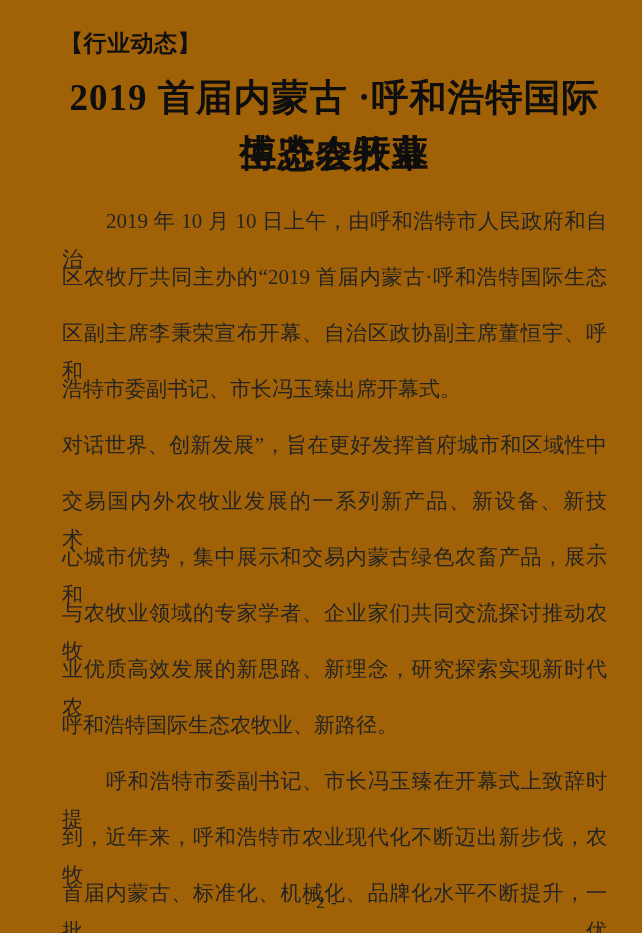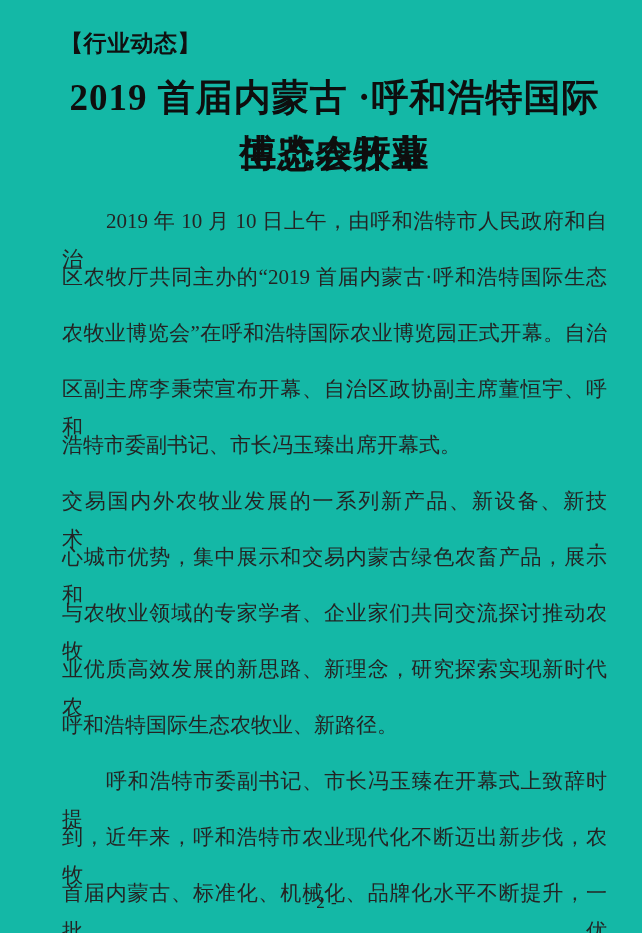--- a/index.html
+++ b/index.html
@@ -11,21 +11,21 @@
     height: 933px;
     background: #ffffff;
     position: relative;
     overflow: hidden;
     font-family: "Liberation Serif", "DejaVu Serif", serif;
     color: #212121;
   }
   .page {
     position: absolute;
     inset: 0;
-    background: #14b8a6;
+    background: #a16207;
   }
   .section-label {
     position: absolute;
     top: 28px;
     left: 60px;
     font-family: "Liberation Sans", "DejaVu Sans", sans-serif;
     font-weight: 700;
     font-size: 23px;
     color: #101010;
     letter-spacing: 0.5px;
@@ -86,23 +86,23 @@
   <div class="section-label">【行业动态】</div>
 
   <div class="doc-title">
     <div class="title-line">2019 首届内蒙古 ·呼和浩特国际生态农牧业</div>
     <div class="title-line">博览会开幕</div>
   </div>
 
   <div class="body-text">
       <div class="body-line indent just">2019 年 10 月 10 日上午，由呼和浩特市人民政府和自治</div>
       <div class="body-line just">区农牧厅共同主办的“2019 首届内蒙古·呼和浩特国际生态</div>
-      <div class="body-line just">农牧业博览会”在呼和浩特国际农业博览园正式开幕。自治</div>
       <div class="body-line just">区副主席李秉荣宣布开幕、自治区政协副主席董恒宇、呼和</div>
       <div class="body-line">浩特市委副书记、市长冯玉臻出席开幕式。</div>
+      <div class="body-line just">对话世界、创新发展”，旨在更好发挥首府城市和区域性中</div>
       <div class="body-line just">交易国内外农牧业发展的一系列新产品、新设备、新技术，</div>
       <div class="body-line just">心城市优势，集中展示和交易内蒙古绿色农畜产品，展示和</div>
       <div class="body-line just">与农牧业领域的专家学者、企业家们共同交流探讨推动农牧</div>
       <div class="body-line just">业优质高效发展的新思路、新理念，研究探索实现新时代农</div>
       <div class="body-line">呼和浩特国际生态农牧业、新路径。</div>
       <div class="body-line indent just">呼和浩特市委副书记、市长冯玉臻在开幕式上致辞时提</div>
       <div class="body-line just">到，近年来，呼和浩特市农业现代化不断迈出新步伐，农牧</div>
       <div class="body-line just">首届内蒙古、标准化、机械化、品牌化水平不断提升，一批优</div>
       <div class="body-line just">质绿色农畜产品走出内蒙古、走向全国，举办农博会就是要</div>
       <div class="body-line just">深入贯彻落实习近平总书记的重要指示精神，紧紧抓住国家</div>

